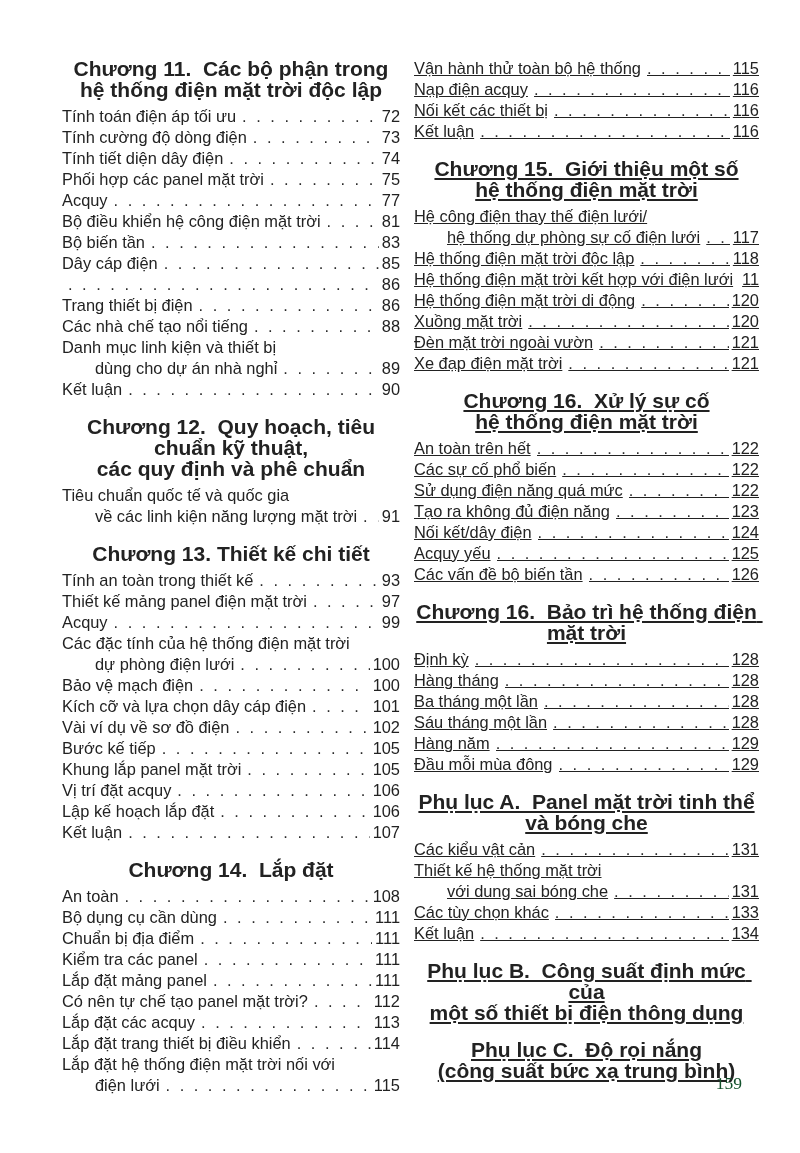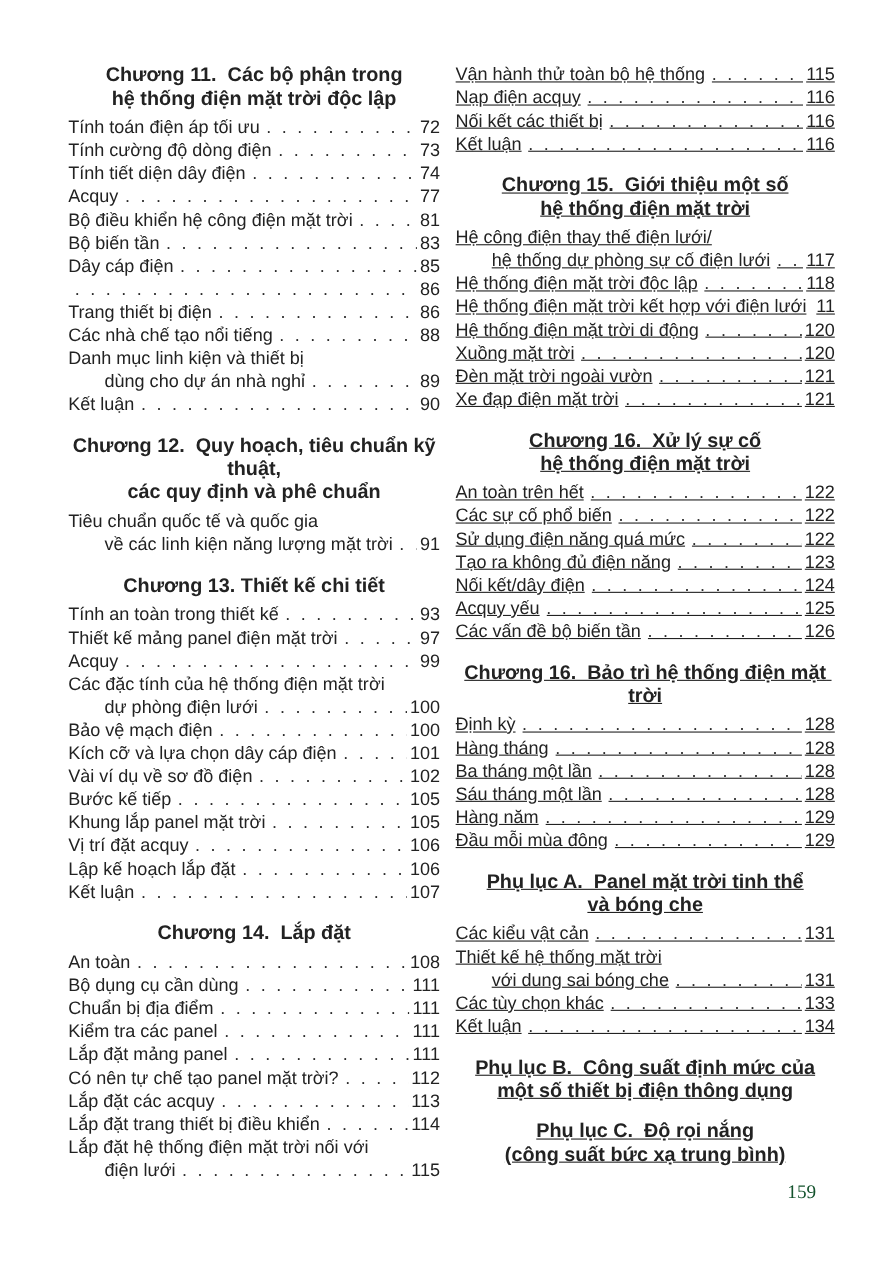--- a/index.html
+++ b/index.html
@@ -15,21 +15,21 @@
     overflow:hidden;
   }
   .columns { display:flex; gap:14px; }
   .col { display:block; }
   .col.left  { width:338px; }
   .col.right { width:345px;text-decoration:underline; }
 
   .heading {
     text-align:center;
     font-weight:bold;
-    font-size:18px;
+    font-size:21px;
     line-height:21px;
     margin:16px 0 6px 0;
   }
   .col .heading:first-child { margin-top:0; }
   .heading-line { white-space:pre-wrap; }
 
   .entry {
     display:flex;
     align-items:baseline;
     font-size:16.4px;
@@ -81,20 +81,25 @@
           <span class="label">Tính cường độ dòng điện</span>
           <span class="dots"></span>
           <span class="pageno">73</span>
         </div>
         <div class="entry">
           <span class="label">Tính tiết diện dây điện</span>
           <span class="dots"></span>
           <span class="pageno">74</span>
         </div>
         <div class="entry">
+          <span class="label">Phối hợp các panel mặt trời</span>
+          <span class="dots"></span>
+          <span class="pageno">75</span>
+        </div>
+        <div class="entry">
           <span class="label">Acquy</span>
           <span class="dots"></span>
           <span class="pageno">77</span>
         </div>
         <div class="entry">
           <span class="label">Bộ điều khiển hệ công điện mặt trời</span>
           <span class="dots"></span>
           <span class="pageno">81</span>
         </div>
         <div class="entry">

